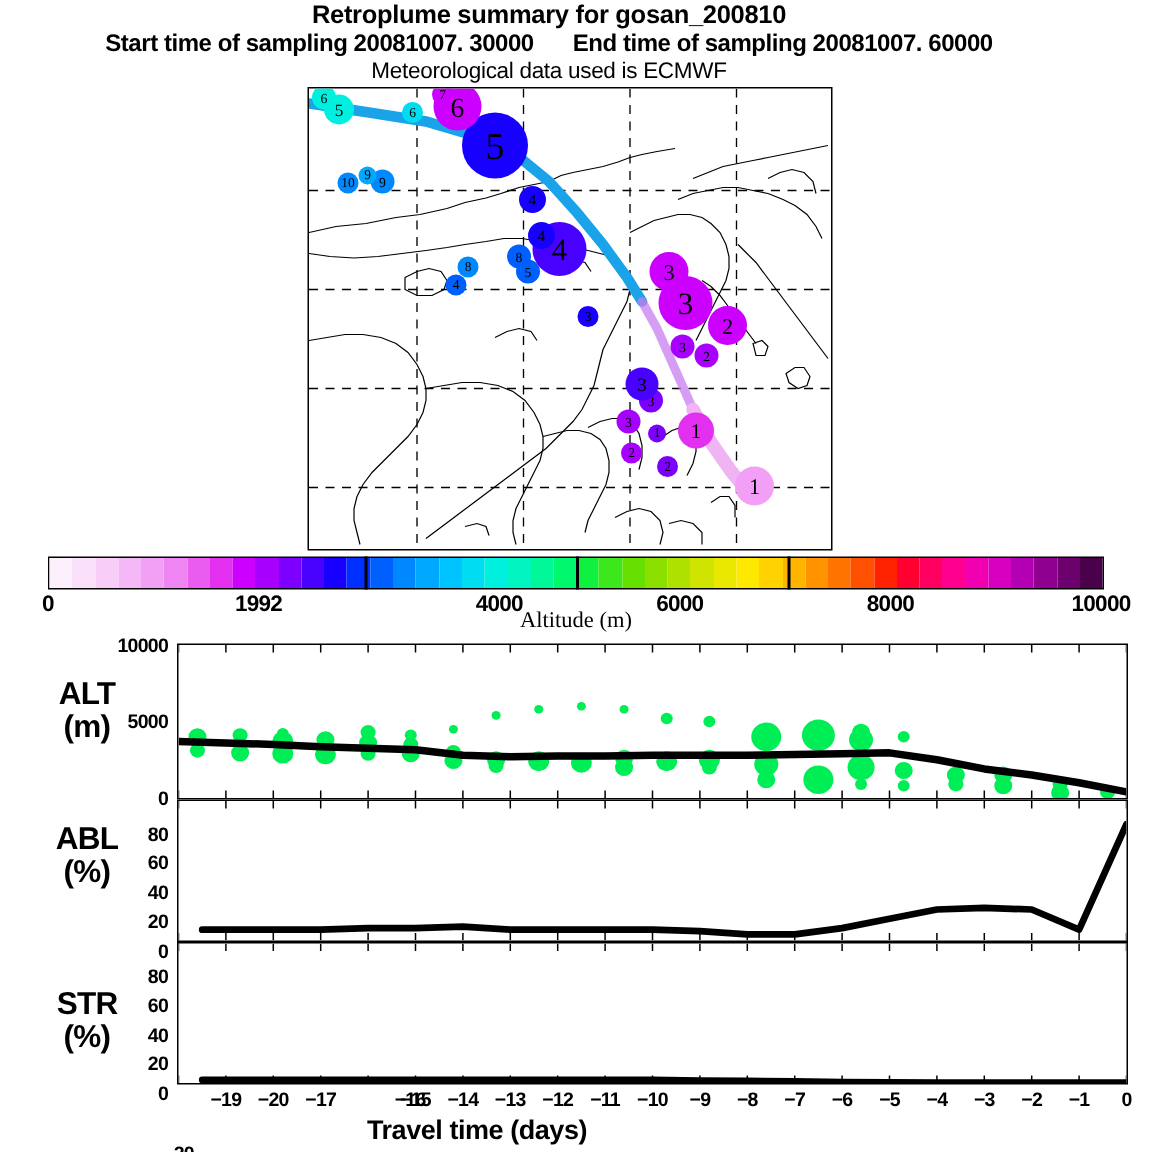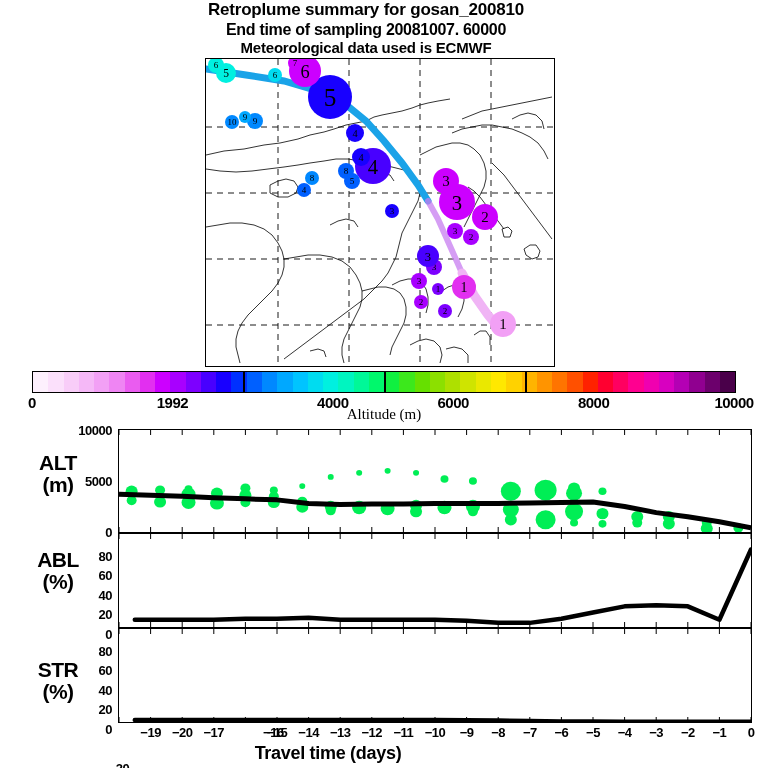--- a/index.html
+++ b/index.html
@@ -2,21 +2,21 @@
 <html><head>
 <meta charset="utf-8">
 <style>
   html,body{margin:0;padding:0;background:#ffffff;}
   body{width:768px;height:768px;position:relative;overflow:hidden;
        font-family:"Liberation Sans",sans-serif;color:#000;}
   .title-block{position:absolute;left:0;top:0;width:732px;text-align:center;}
   .t-main{font-size:17px;font-weight:bold;letter-spacing:-0.2px;line-height:20px;}
   .t-sub{font-size:16px;font-weight:bold;letter-spacing:-0.3px;line-height:19px;
          display:flex;justify-content:center;gap:26px;white-space:nowrap;}
-  .t-met{font-size:15px;font-weight:bold;letter-spacing:-0.2px;line-height:18px;}
+  .t-met{font-size:15px;font-weight:normal;letter-spacing:-0.2px;line-height:18px;}
 
   .map-frame{position:absolute;left:205px;top:58px;width:350px;height:309px;
              border:1px solid #000;box-sizing:border-box;background:#fff;overflow:hidden;}
   .map-svg{position:absolute;left:0;top:0;}
 
   .cbar-wrap{position:absolute;left:32px;top:371px;width:704px;height:22px;}
   .cbar{position:absolute;left:0;top:0;width:704px;height:22px;display:flex;
         border:1px solid #000;box-sizing:border-box;}
   .cbar i{display:block;height:100%;flex:1 1 auto;}
   .cbar-sep{position:absolute;top:0;width:2px;height:22px;background:#000;}
@@ -38,29 +38,30 @@
             font-size:21px;font-weight:bold;line-height:22px;letter-spacing:-0.5px;}
   #lab-alt{top:32px;} #lab-abl{top:129px;} #lab-str{top:239px;}
 
   .ytick{position:absolute;right:0;font-size:13px;font-weight:bold;
          letter-spacing:-0.5px;transform:translateY(-50%);white-space:nowrap;}
   .ycol{position:absolute;left:60px;width:52px;height:348px;}
 
   .xticks{position:absolute;left:0;top:305px;width:768px;height:16px;}
   .xticks span{position:absolute;font-size:13px;font-weight:bold;letter-spacing:-0.5px;
                transform:translateX(-50%);white-space:nowrap;}
-  .xtitle{position:absolute;left:14px;top:323px;width:628px;text-align:center;
+  .xtitle{position:absolute;left:4px;top:323px;width:628px;text-align:center;
           font-size:18px;font-weight:bold;letter-spacing:-0.3px;}
 </style>
 </head>
 <body>
 
 <div class="title-block">
   <div class="t-main">Retroplume summary for gosan_200810</div>
   <div class="t-sub">
+    <span>Start time of sampling 20081007. 30000</span>
     <span>End time of sampling 20081007. 60000</span>
   </div>
   <div class="t-met">Meteorological data used is ECMWF</div>
 </div>
 
 <div class="map-frame">
   <svg class="map-svg" width="348" height="307" viewBox="0 0 348 307">
     <g stroke="#000" stroke-width="0.8" fill="none">
       <path d="M0,96 L18,92 L38,90 L58,86 L74,84 L92,80 L104,76 L118,73 L128,70
                L140,66 L150,64 L160,62 L168,58 L176,56 L186,54 L196,52 L206,49

